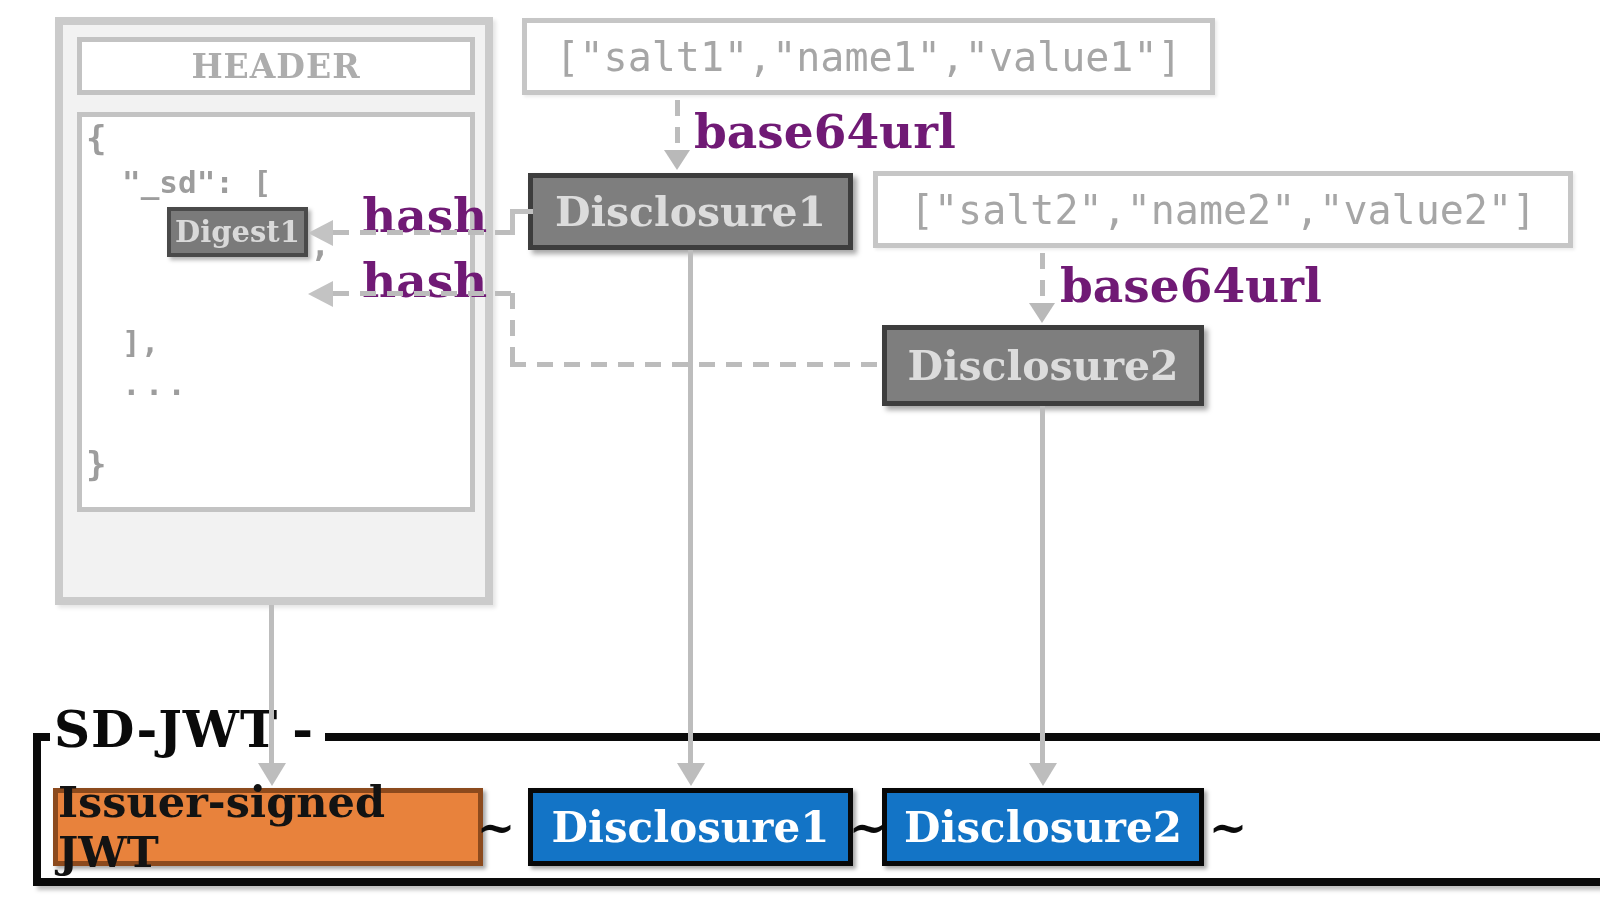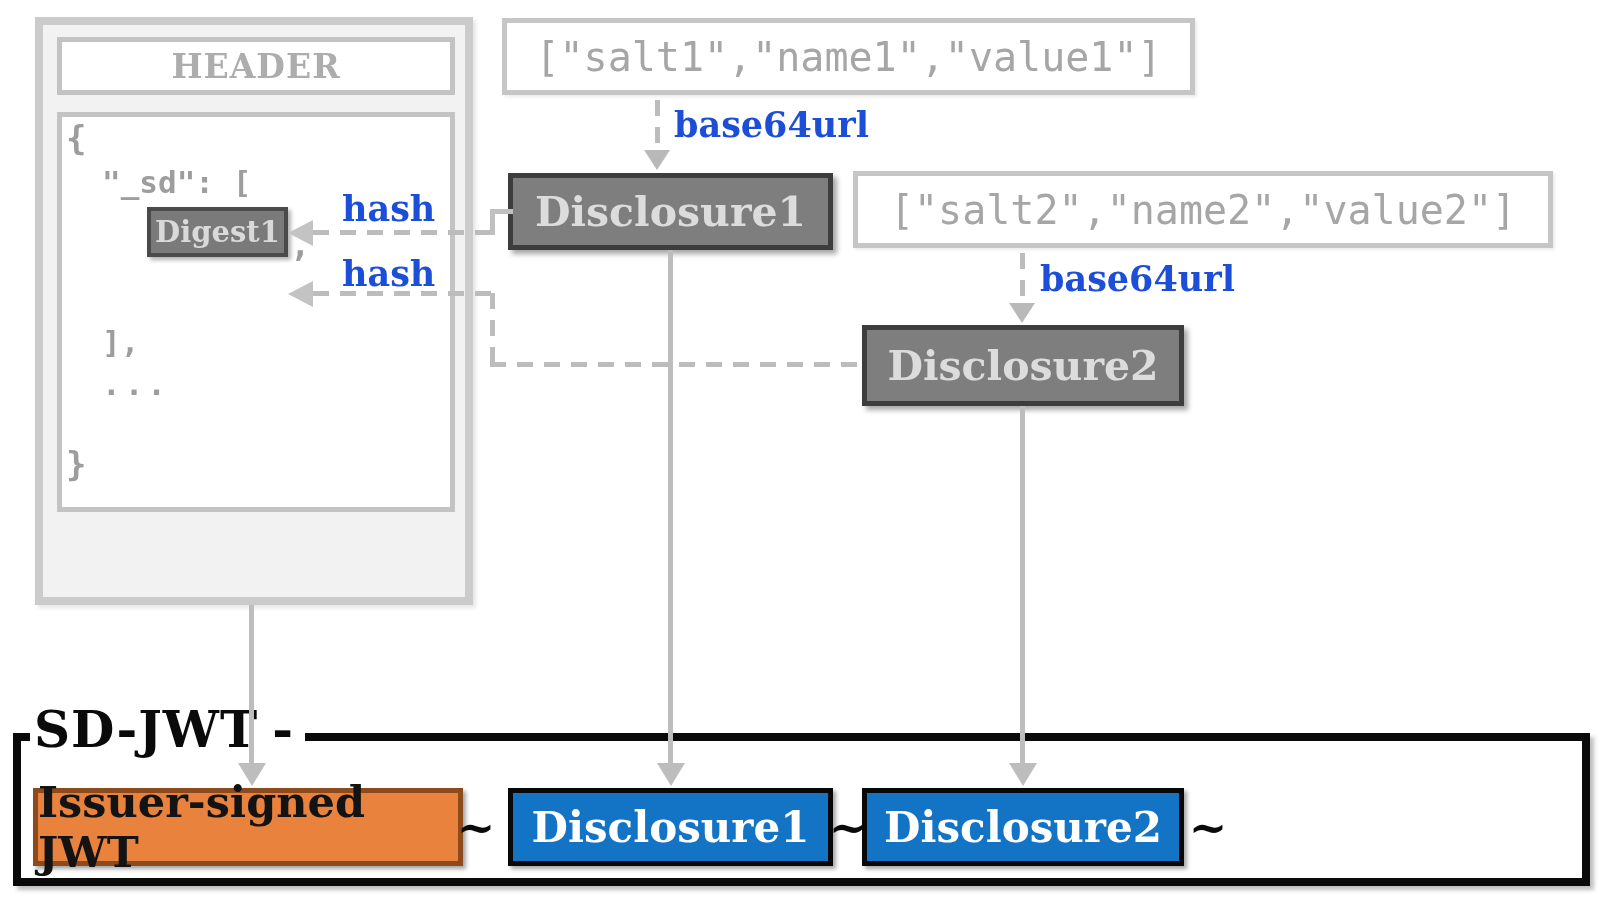--- a/index.html
+++ b/index.html
@@ -1,18 +1,18 @@
 <!DOCTYPE html>
 <html><head>
 <meta charset="utf-8">
 <style>
   html,body{margin:0;padding:0;background:#ffffff;}
   .canvas{position:relative;width:1600px;height:900px;background:#ffffff;overflow:hidden;
           font-family:"DejaVu Serif", serif;}
-  .abs{position:absolute;box-sizing:border-box;}
+  .abs{position:absolute;box-sizing:border-box;margin-left:20px;}
 
   
   .jwt-outer{left:35px;top:17px;width:438px;height:588px;background:#f2f2f2;
              border:8px solid #cbcbcb;box-shadow:3px 3px 4px rgba(0,0,0,0.10);z-index:1;}
   .hdr-box{left:57px;top:37px;width:398px;height:58px;background:#ffffff;border:5px solid #c3c3c3;
            display:flex;align-items:center;justify-content:center;z-index:2;}
   .hdr-box span{font-size:33px;font-weight:bold;color:#adadad;letter-spacing:1px;}
   .payload-box{left:57px;top:112px;width:398px;height:400px;background:#ffffff;border:5px solid #c3c3c3;z-index:2;}
   .mono{font-family:"DejaVu Sans Mono", monospace;font-weight:bold;color:#9d9d9d;}
   .pl-brace-open{left:66px;top:118px;font-size:34px;z-index:3;}
@@ -48,21 +48,21 @@
 
   
   .dash-h{height:5px;background:repeating-linear-gradient(90deg,#bcbcbc 0 16px,transparent 16px 27px);z-index:4;}
   .dash-v{width:5px;background:repeating-linear-gradient(180deg,#bcbcbc 0 16px,transparent 16px 27px);z-index:4;}
   .solid-h{height:5px;background:#c0c0c0;z-index:4;}
   .solid-v{width:5px;background:#c0c0c0;z-index:4;}
   .ah-left{width:0;height:0;border-top:13px solid transparent;border-bottom:13px solid transparent;
            border-right:25px solid #c3c3c3;z-index:4;}
   .ah-down{width:0;height:0;border-left:13px solid transparent;border-right:13px solid transparent;
            border-top:20px solid #b9b9b9;z-index:4;}
-  .edge-label{font-size:35px;font-weight:bold;color:#1d4ed8;z-index:4;}
+  .edge-label{font-size:47px;font-weight:bold;color:#701a75;z-index:4;}
 
   .b64-line1{left:655px;top:100px;height:52px;}
   .b64-head1{left:644px;top:150px;}
   .b64-label1{left:674px;top:104px;}
   .b64-line2{left:1020px;top:253px;height:52px;}
   .b64-head2{left:1009px;top:303px;}
   .b64-label2{left:1040px;top:258px;}
 
   .hash-label1{left:342px;top:188px;}
   .hash-line1{left:313px;top:230px;width:182px;}

